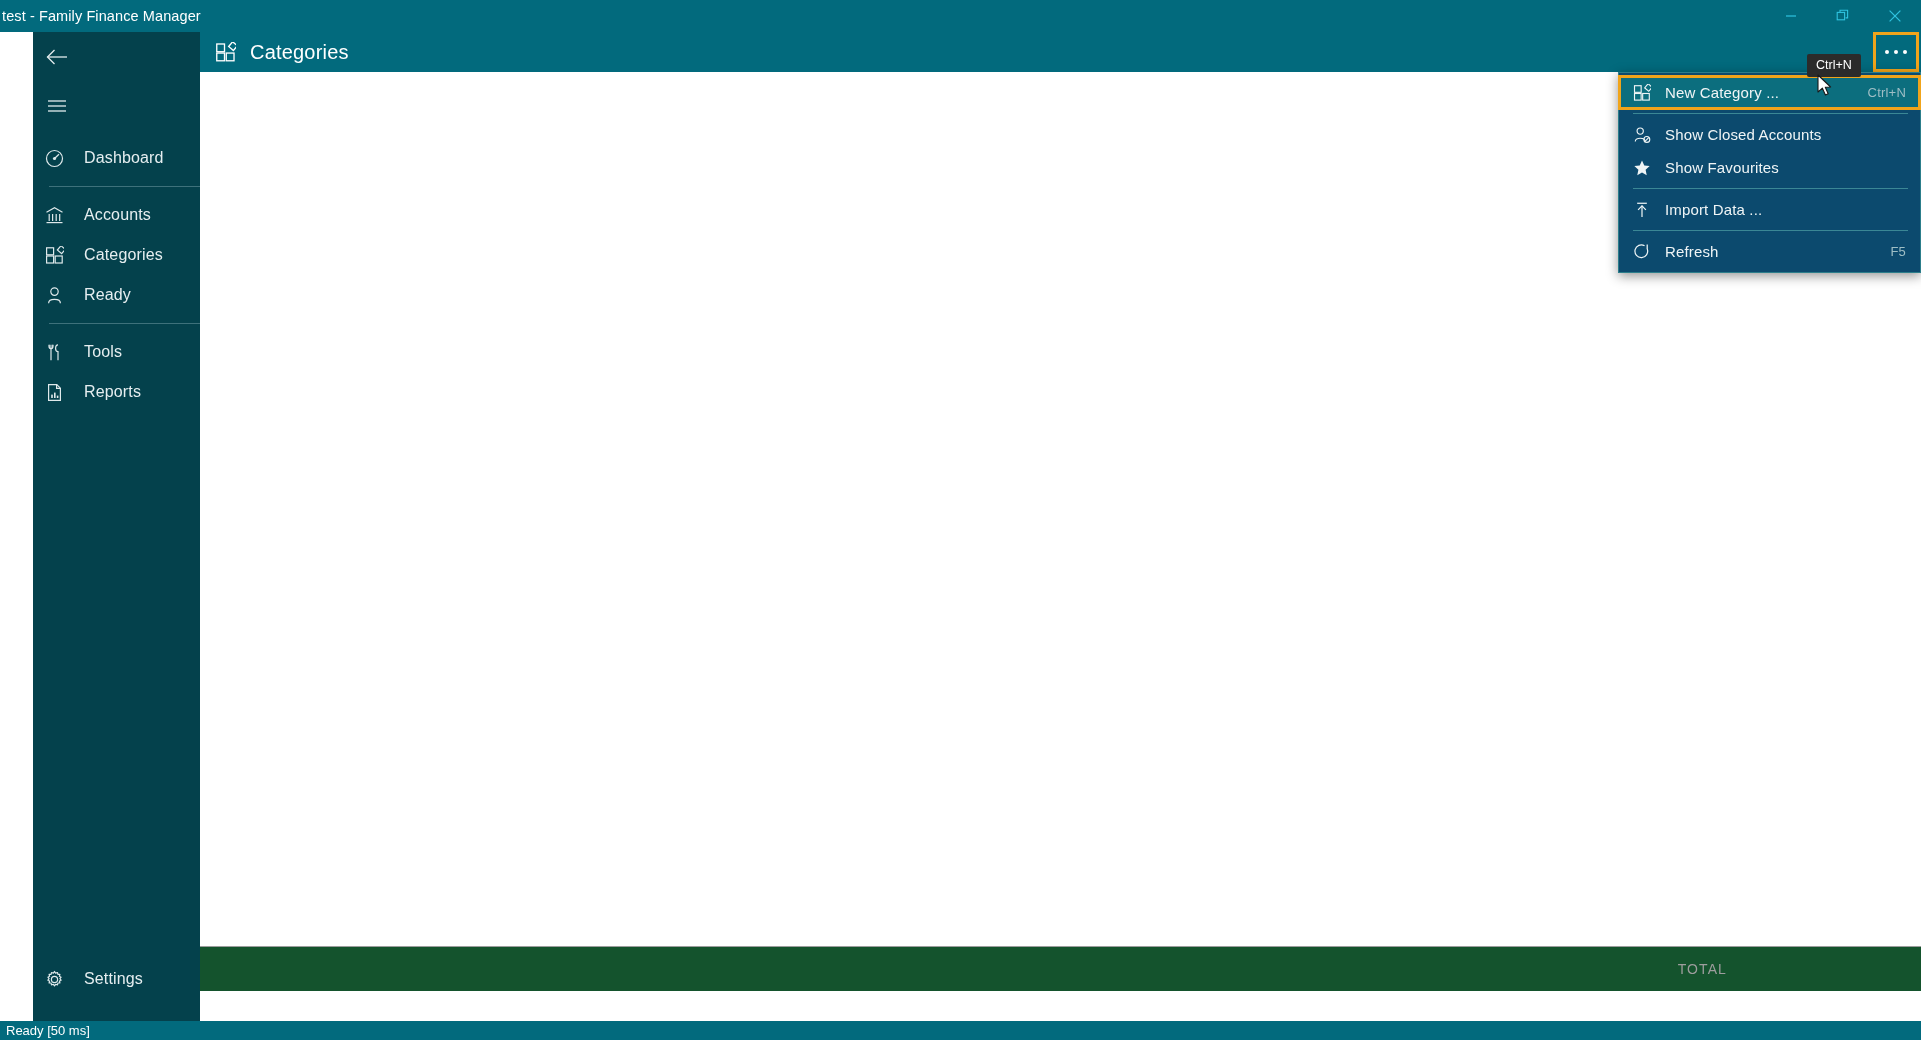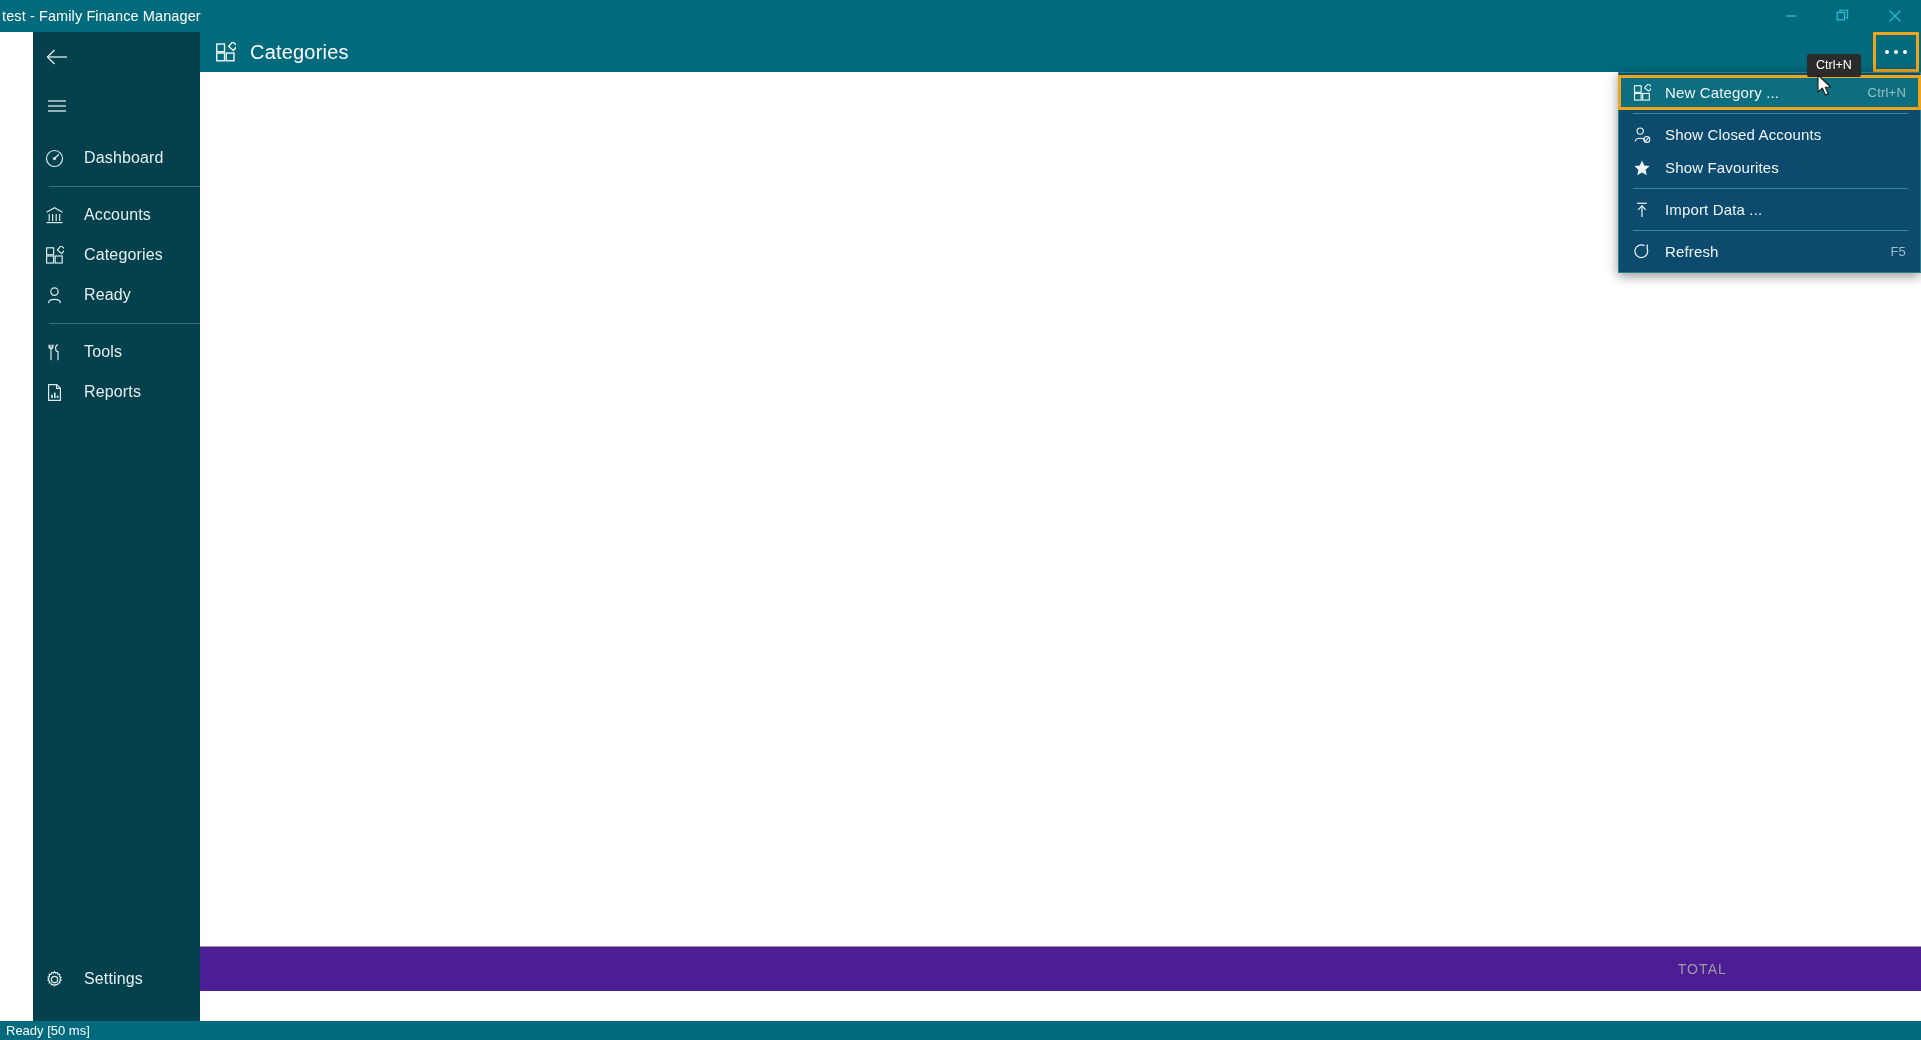--- a/index.html
+++ b/index.html
@@ -161,21 +161,21 @@
     height: 949px;
     background: #ffffff;
   }
 
   .total-bar {
     position: absolute;
     left: 200px;
     bottom: 49px;
     width: 1721px;
     height: 45px;
-    background: #4c1d95;
+    background: #14532d;
     border-top: 1px solid #9C9C9C;
     display: flex;
     align-items: center;
     justify-content: flex-end;
     padding-left: 24px;
   }
   .total-label {
     color: #9D9D9D;
     font-size: 14px;
     letter-spacing: 1.1px;

